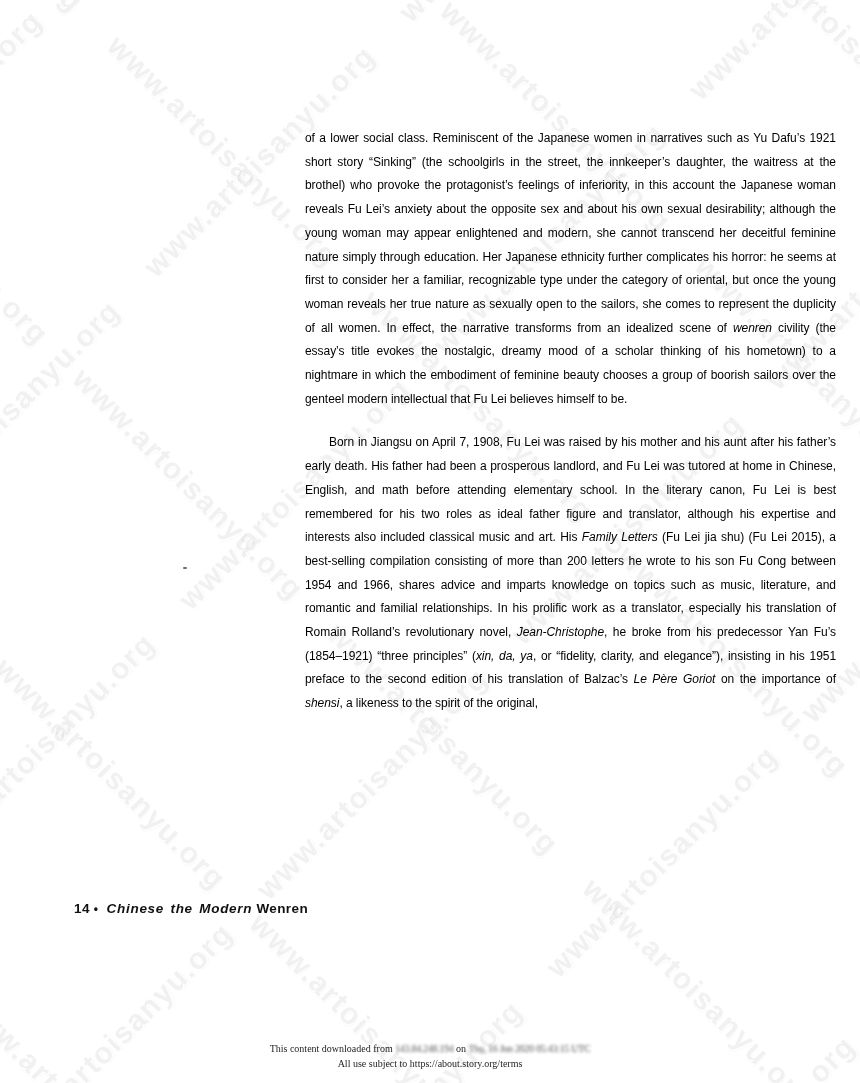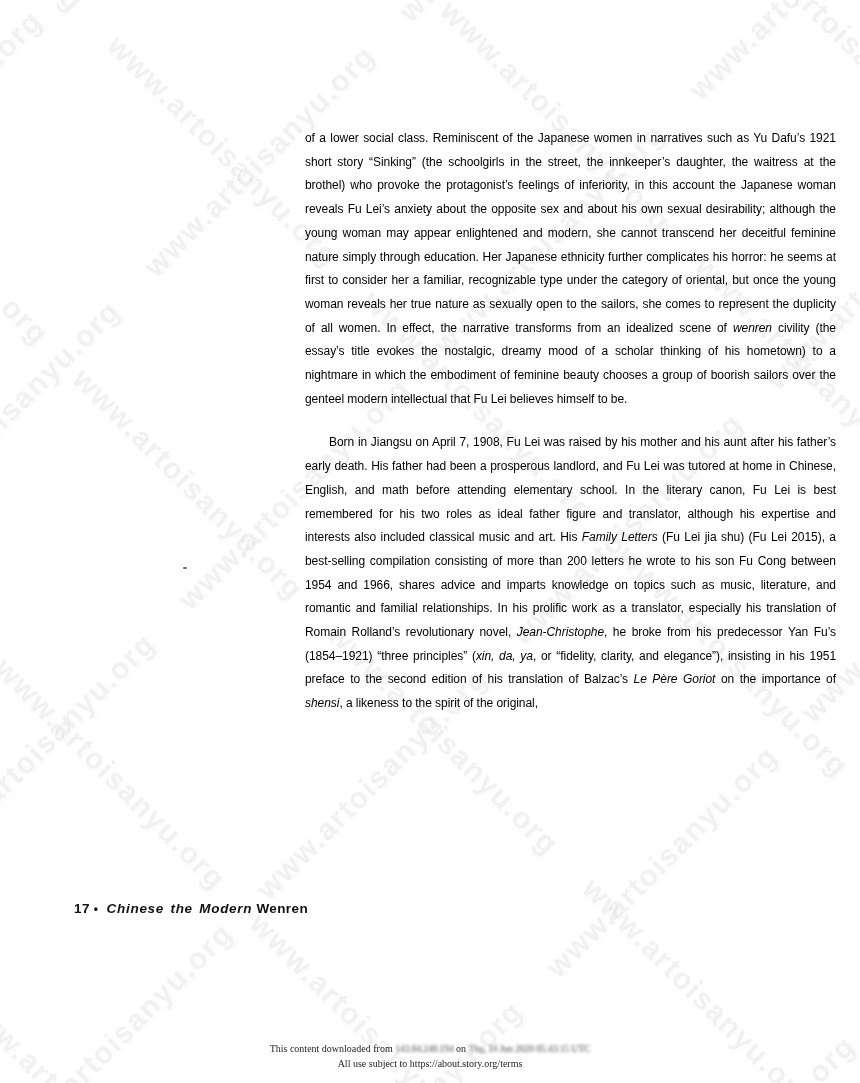--- a/index.html
+++ b/index.html
@@ -97,21 +97,21 @@
     </div>
 
   <div class="speck"></div>
 
   <main class="body-col" id="body-paragraphs">
       <p class=""><span>of a lower social class. Reminiscent of the Japanese women in narratives such as Yu Dafu’s 1921 short story “Sinking” (the schoolgirls in the street, the innkeeper’s daughter, the waitress at the brothel) who provoke the protagonist’s feelings of inferiority, in this account the Japanese woman reveals Fu Lei’s anxiety about the opposite sex and about his own sexual desirability; although the young woman may appear enlightened and modern, she cannot transcend her deceitful feminine nature simply through education. Her Japanese ethnicity further complicates his horror: he seems at first to consider her a familiar, recognizable type under the category of oriental, but once the young woman reveals her true nature as sexually open to the sailors, she comes to represent the duplicity of all women. In effect, the narrative transforms from an idealized scene of </span><span class="it">wenren</span><span> civility (the essay’s title evokes the nostalgic, dreamy mood of a scholar thinking of his hometown) to a nightmare in which the embodiment of feminine beauty chooses a group of boorish sailors over the genteel modern intellectual that Fu Lei believes himself to be.</span></p>
       <p class="indent"><span>Born in Jiangsu on April 7, 1908, Fu Lei was raised by his mother and his aunt after his father’s early death. His father had been a prosperous landlord, and Fu Lei was tutored at home in Chinese, English, and math before attending elementary school. In the literary canon, Fu Lei is best remembered for his two roles as ideal father figure and translator, although his expertise and interests also included classical music and art. His </span><span class="it">Family Letters</span><span> (Fu Lei jia shu) (Fu Lei 2015), a best-selling compilation consisting of more than 200 letters he wrote to his son Fu Cong between 1954 and 1966, shares advice and imparts knowledge on topics such as music, literature, and romantic and familial relationships. In his prolific work as a translator, especially his translation of Romain Rolland’s revolutionary novel, </span><span class="it">Jean-Christophe</span><span>, he broke from his predecessor Yan Fu’s (1854–1921) “three principles” (</span><span class="it">xin, da, ya</span><span>, or “fidelity, clarity, and elegance”), insisting in his 1951 preface to the second edition of his translation of Balzac’s </span><span class="it">Le Père Goriot</span><span> on the importance of </span><span class="it">shensi</span><span>, a likeness to the spirit of the original,</span></p>
     </main>
 
   <footer class="running-footer">
-    <span>17</span><span class="bullet">•</span>
+    <span>14</span><span class="bullet">•</span>
     <span class="it">Chinese the Modern</span>
     <span>Wenren</span>
   </footer>
 
   <div class="jstor">
     <div>
       <span>This content downloaded from</span>
       <span class="redacted">143.84.248.194</span>
       <span>on</span>
       <span class="redacted">Thu, 16 Jun 2020 05:43:15 UTC</span>

